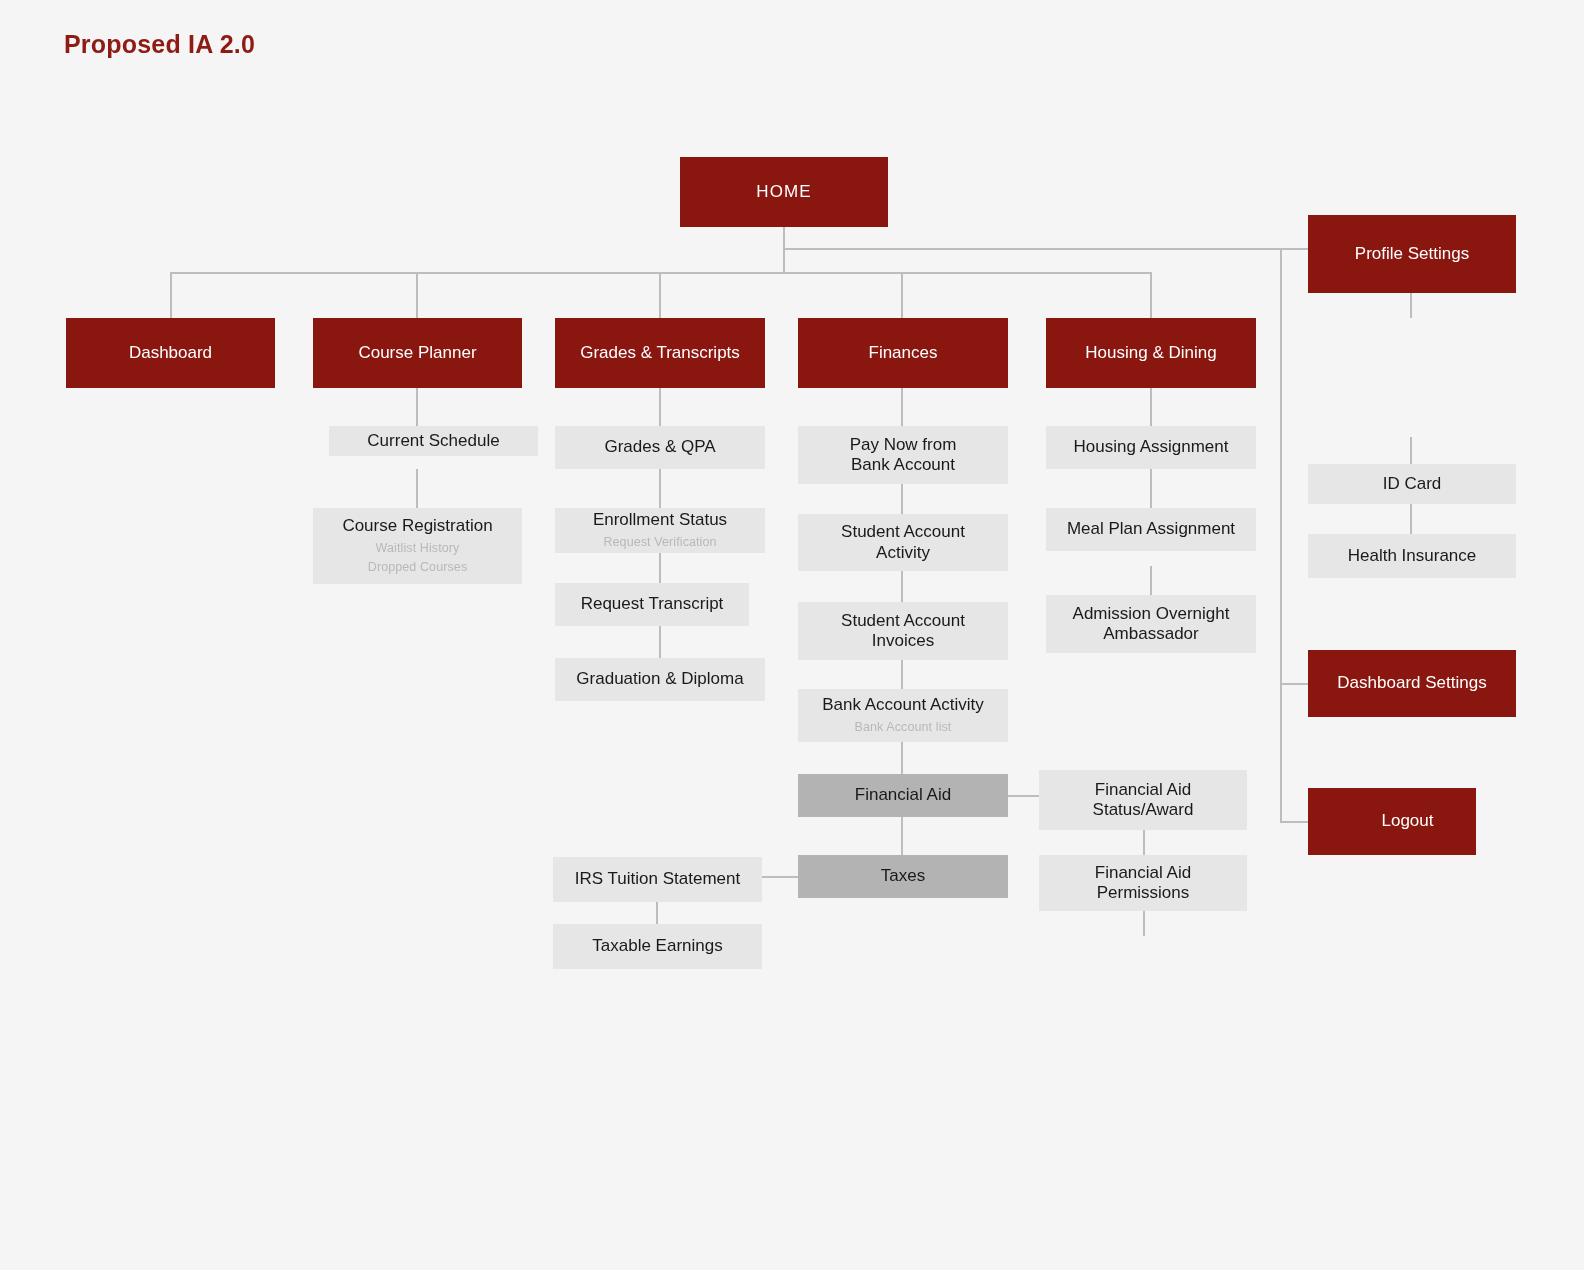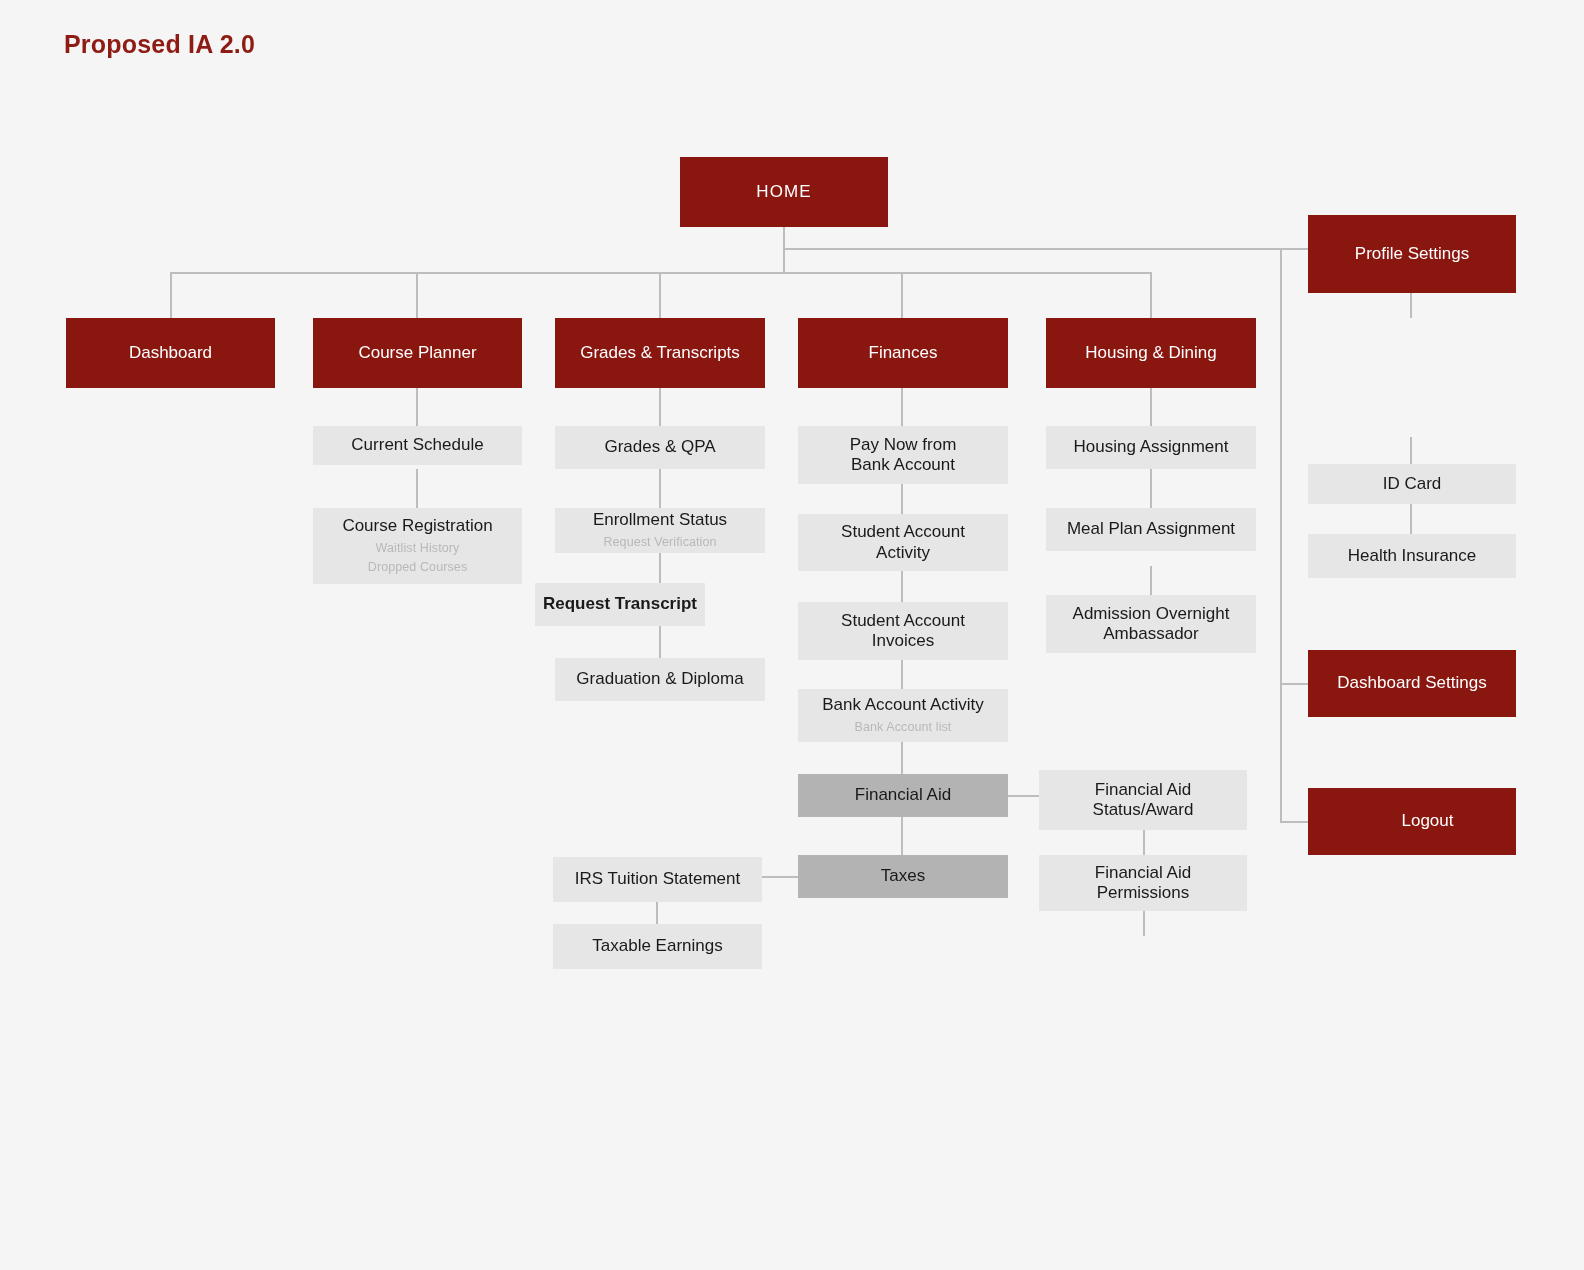--- a/index.html
+++ b/index.html
@@ -160,40 +160,40 @@
   </div>
 
   <div class="node red" style="left:798px; top:318px; width:210px; height:70px;">
     <span class="label">Finances</span>
   </div>
 
   <div class="node red" style="left:1046px; top:318px; width:210px; height:70px;">
     <span class="label">Housing &amp; Dining</span>
   </div>
 
-  <div class="node gray" style="left:313px; top:426px; width:209px; height:39px;">
+  <div class="node gray" style="left:329px; top:426px; width:209px; height:30px;">
     <span class="label">Current Schedule</span>
   </div>
 
   <div class="node gray has-sub" style="left:313px; top:508px; width:209px; height:76px;">
     <span class="label">Course Registration</span>
     <span class="sub">Waitlist History</span>
     <span class="sub">Dropped Courses</span>
   </div>
 
   <div class="node gray has-sub" style="left:555px; top:508px; width:210px; height:45px;">
     <span class="label">Enrollment Status</span>
     <span class="sub">Request Verification</span>
   </div>
 
   <div class="node gray" style="left:555px; top:426px; width:210px; height:43px;">
     <span class="label">Grades &amp; QPA</span>
   </div>
 
-  <div class="node gray" style="left:535px; top:583px; width:170px; height:43px;font-weight:bold;">
+  <div class="node gray" style="left:555px; top:583px; width:194px; height:43px;">
     <span class="label">Request Transcript</span>
   </div>
 
   <div class="node gray" style="left:555px; top:658px; width:210px; height:43px;">
     <span class="label">Graduation &amp; Diploma</span>
   </div>
 
   <div class="node gray" style="left:798px; top:426px; width:210px; height:58px;">
     <span class="label" style="white-space:pre-line">Pay Now from
 Bank Account</span>
@@ -264,17 +264,17 @@
   </div>
 
   <div class="node gray" style="left:1308px; top:534px; width:208px; height:44px;">
     <span class="label">Health Insurance</span>
   </div>
 
   <div class="node red" style="left:1308px; top:650px; width:208px; height:67px;">
     <span class="label">Dashboard Settings</span>
   </div>
 
-  <div class="node red" style="left:1308px; top:788px; width:208px; height:67px;padding-left:31px;">
+  <div class="node red" style="left:1308px; top:788px; width:168px; height:67px;padding-left:31px;">
     <span class="label">Logout</span>
   </div>
 
 </div>
 
 </body></html>

